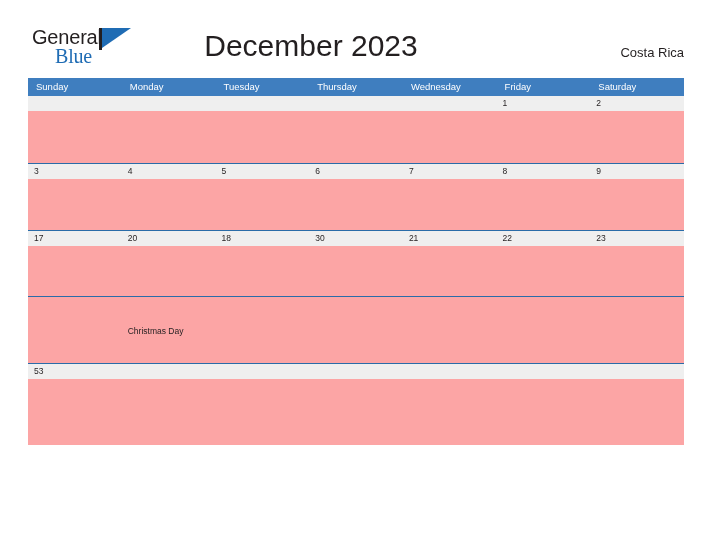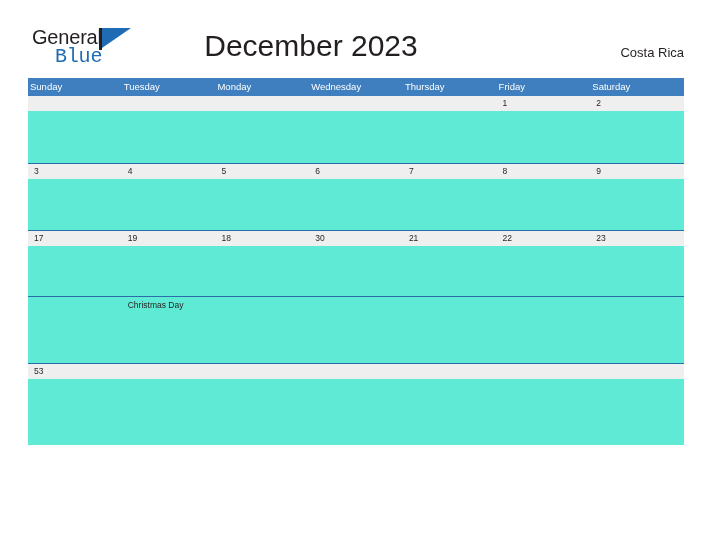--- a/index.html
+++ b/index.html
@@ -47,21 +47,21 @@
     color: #231f20;
     font-family: "Liberation Sans", sans-serif;
   }
   .logo-blue {
     position: absolute;
     left: 23px;
     top: 19px;
     font-size: 20px;
     letter-spacing: -0.2px;
     color: #1f6cb4;
-    font-family: Liberation Mono, monospace;
+    font-family: Liberation Serif, serif;
   }
   .logo-mark {
     position: absolute;
     left: 67px;
     top: 2px;
     width: 33px;
     height: 22px;
   }
   .logo-mark .bar {
     position: absolute;
@@ -117,21 +117,21 @@
     display: flex;
     width: 656px;
     height: 18px;
     background: #3f7ebf;
   }
   .dow-cell {
     flex: 1 1 0;
     color: #ffffff;
     font-size: 9.5px;
     line-height: 18px;
-    padding-left: 2px;
+    padding-left: 8px;
     box-sizing: border-box;
     font-family: "Liberation Sans", sans-serif;
     white-space: nowrap;
     overflow: hidden;
   }
 
   .week {
     position: relative;
     width: 656px;
     height: 66.8px;
@@ -156,21 +156,22 @@
     color: #231f20;
     padding-left: 6px;
     box-sizing: border-box;
     font-family: "Liberation Sans", sans-serif;
   }
 
   .week-events {
     display: flex;
     width: 656px;
     height: 66px;
-    background: #5eead4;
+    background: #fca5a5;
+    align-items: center;
   }
   .day-events {
     flex: 1 1 0;
     padding-left: 6px;
     padding-top: 3px;
     box-sizing: border-box;
   }
   .event {
     font-size: 8.5px;
     line-height: 11px;
@@ -199,24 +200,24 @@
     <div class="cal-title">December 2023</div>
 
     <div class="cal-region">Costa Rica</div>
 
   </div>
 
   <div class="calendar">
 
     <div class="dow-row">
       <div class="dow-cell">Sunday</div>
+      <div class="dow-cell">Monday</div>
       <div class="dow-cell">Tuesday</div>
-      <div class="dow-cell">Monday</div>
+      <div class="dow-cell">Thursday</div>
       <div class="dow-cell">Wednesday</div>
-      <div class="dow-cell">Thursday</div>
       <div class="dow-cell">Friday</div>
       <div class="dow-cell">Saturday</div>
     </div>
 
     <div id="weeks-container">
         <div class="week">
           <div class="week-dateband">
             <div class="day-num"></div>
             <div class="day-num"></div>
             <div class="day-num"></div>
@@ -251,21 +252,21 @@
             <div class="day-events"></div>
             <div class="day-events"></div>
             <div class="day-events"></div>
             <div class="day-events"></div>
             <div class="day-events"></div>
           </div>
         </div>
         <div class="week">
           <div class="week-dateband">
             <div class="day-num">17</div>
-            <div class="day-num">19</div>
+            <div class="day-num">20</div>
             <div class="day-num">18</div>
             <div class="day-num">30</div>
             <div class="day-num">21</div>
             <div class="day-num">22</div>
             <div class="day-num">23</div>
           </div>
           <div class="week-events">
             <div class="day-events"></div>
             <div class="day-events"></div>
             <div class="day-events"></div>

